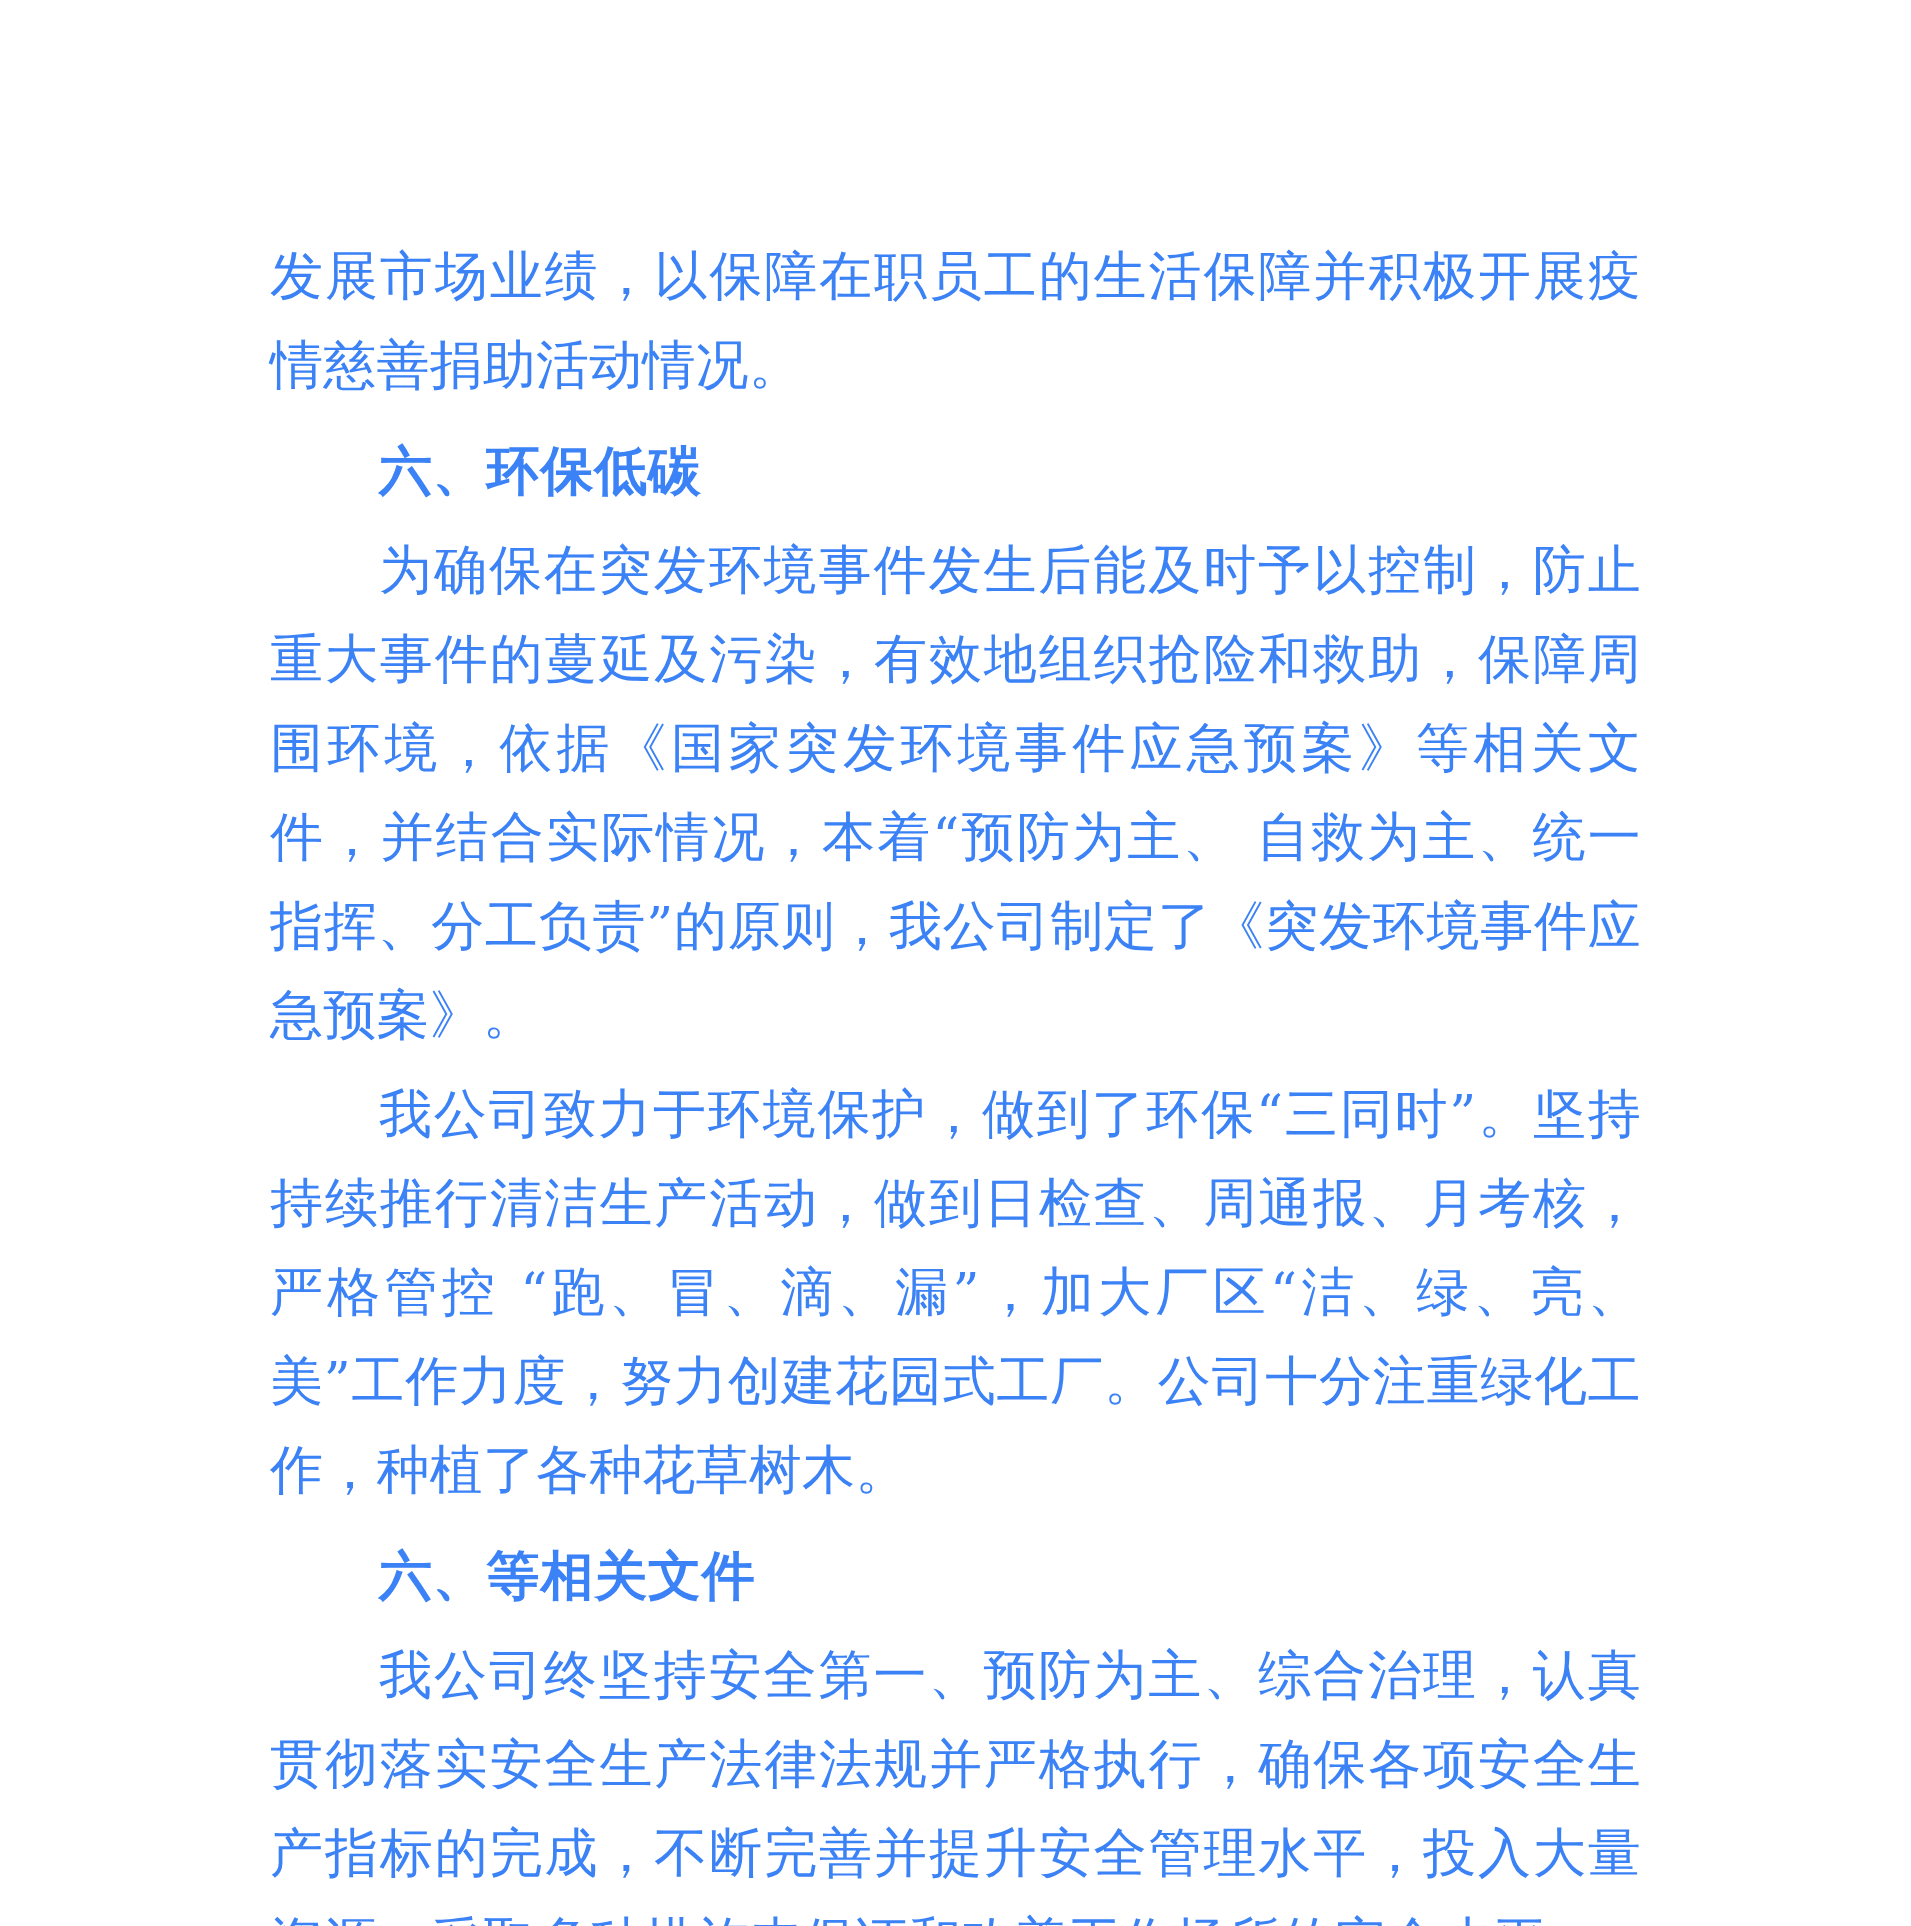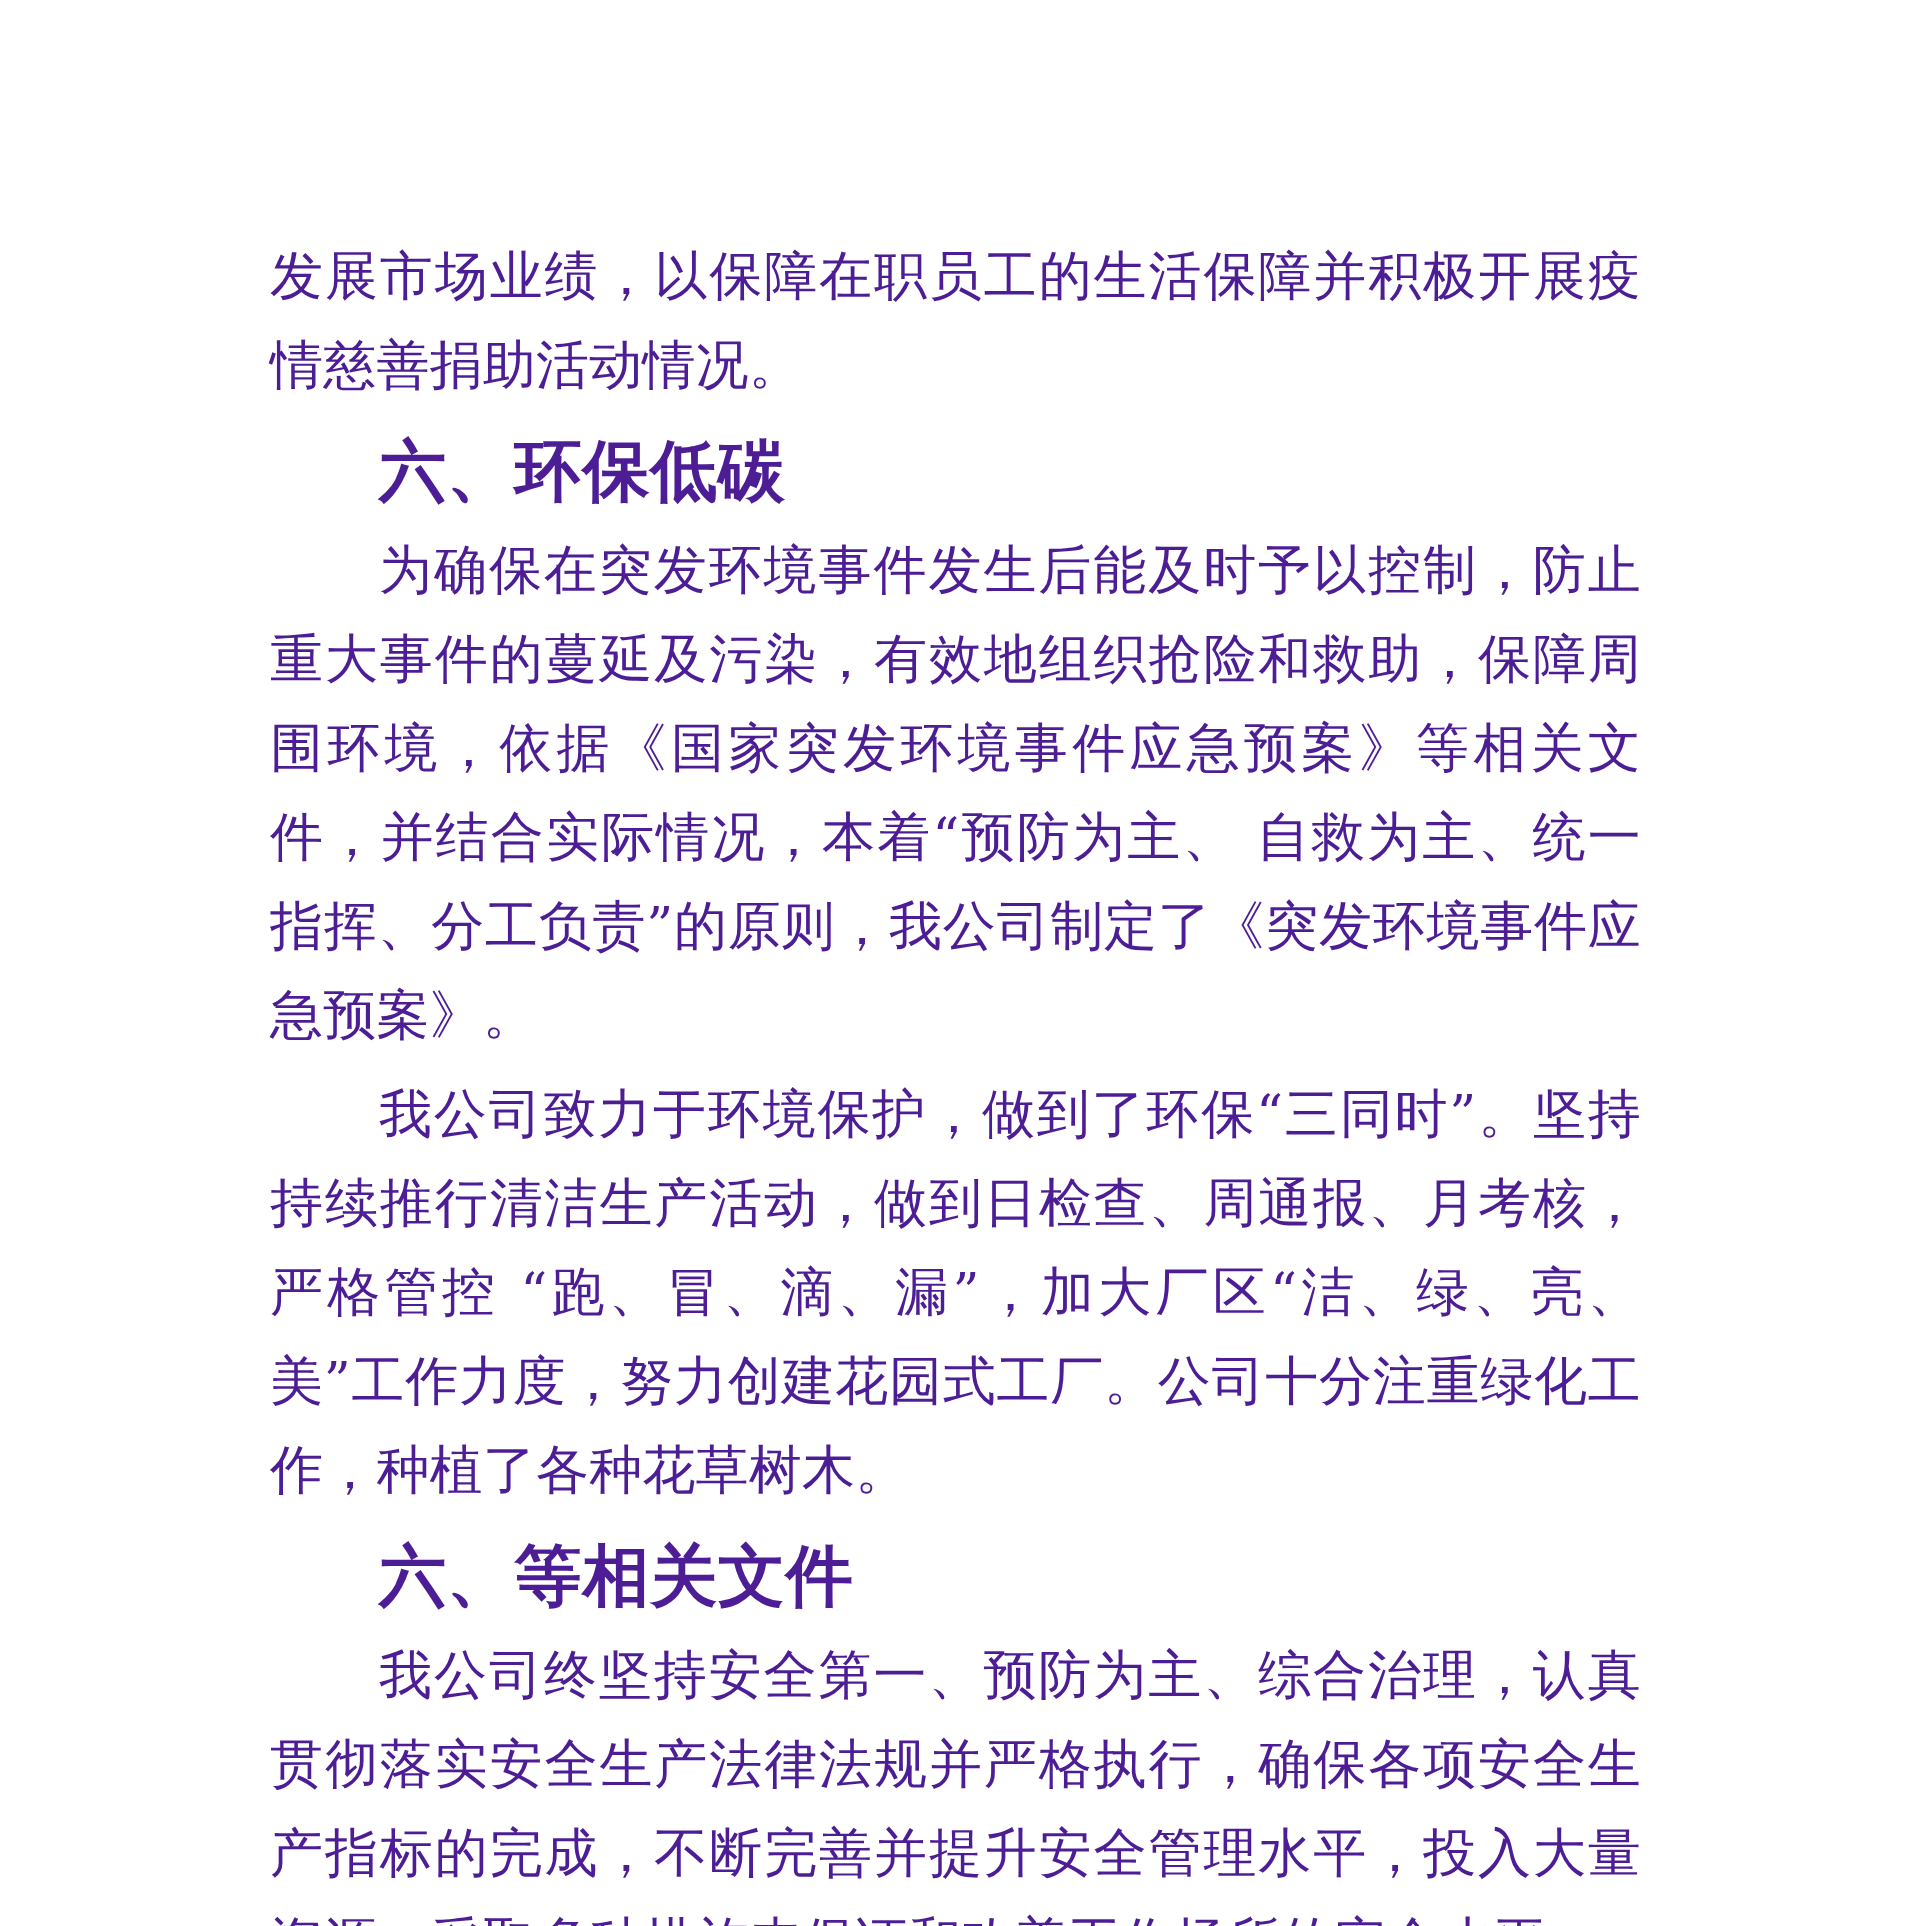--- a/index.html
+++ b/index.html
@@ -25,21 +25,21 @@
   .content {
     position: absolute;
     left: 270px;
     top: 231px;
     width: 1371px;
   }
 
   .para,
   .heading {
     font-family: "DejaVu Serif", "Liberation Serif", serif;
-    color: #4c1d95;
+    color: #3b82f6;
     margin: 0;
     text-align: justify;
     text-justify: inter-character;
     text-align-last: left;
     white-space: pre-wrap;
   }
 
   .para {
     font-size: 53px;
     line-height: 89px;
@@ -48,21 +48,21 @@
     text-indent: 109px;
     margin-bottom: 0;
   }
 
   
   .para.continuation {
     text-indent: 0;
   }
 
   .heading {
-    font-size: 67px;
+    font-size: 53px;
     line-height: 89px;
     font-weight: 700;
     text-indent: 109px;
     text-align: left;
     letter-spacing: 0.8px;
   }
 
   .gap-before-heading { margin-top: 17px; }
   .gap-after-heading  { margin-top: 10px; }
   .gap-para           { margin-top: 10px; }

